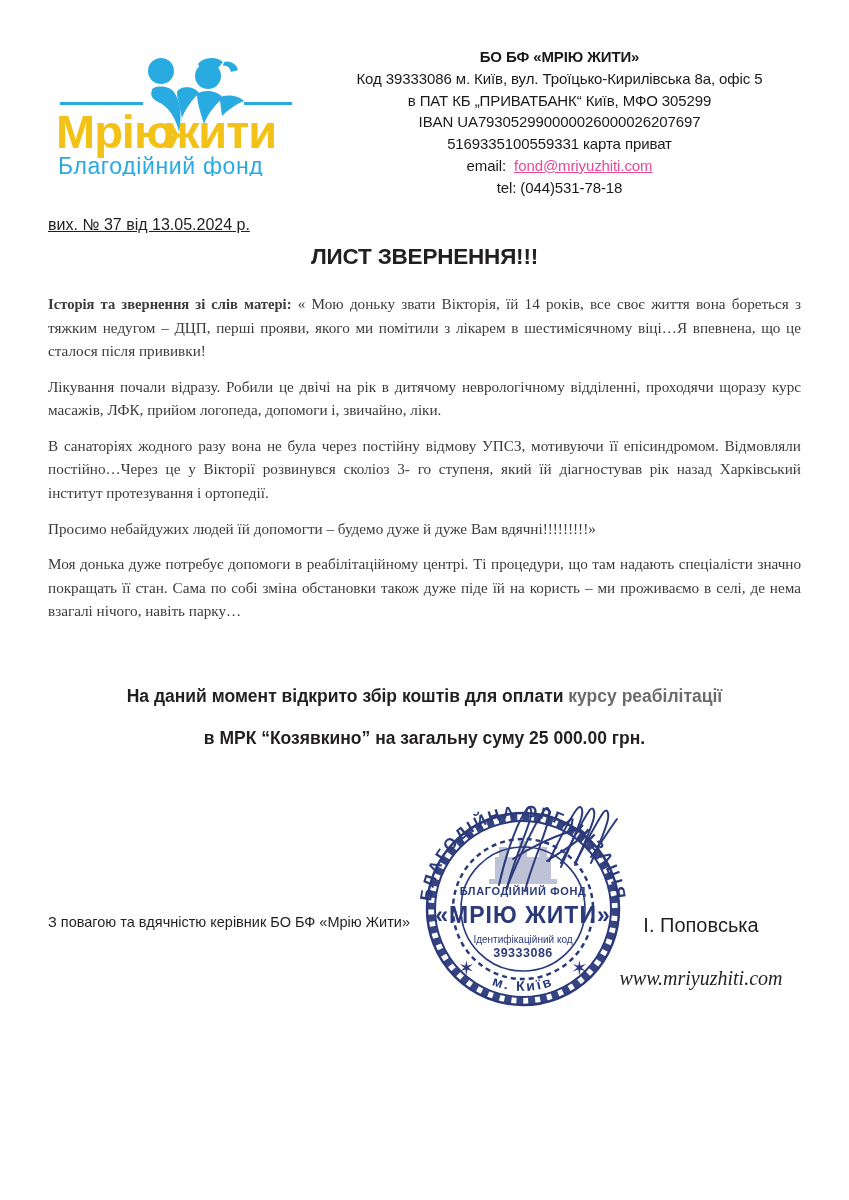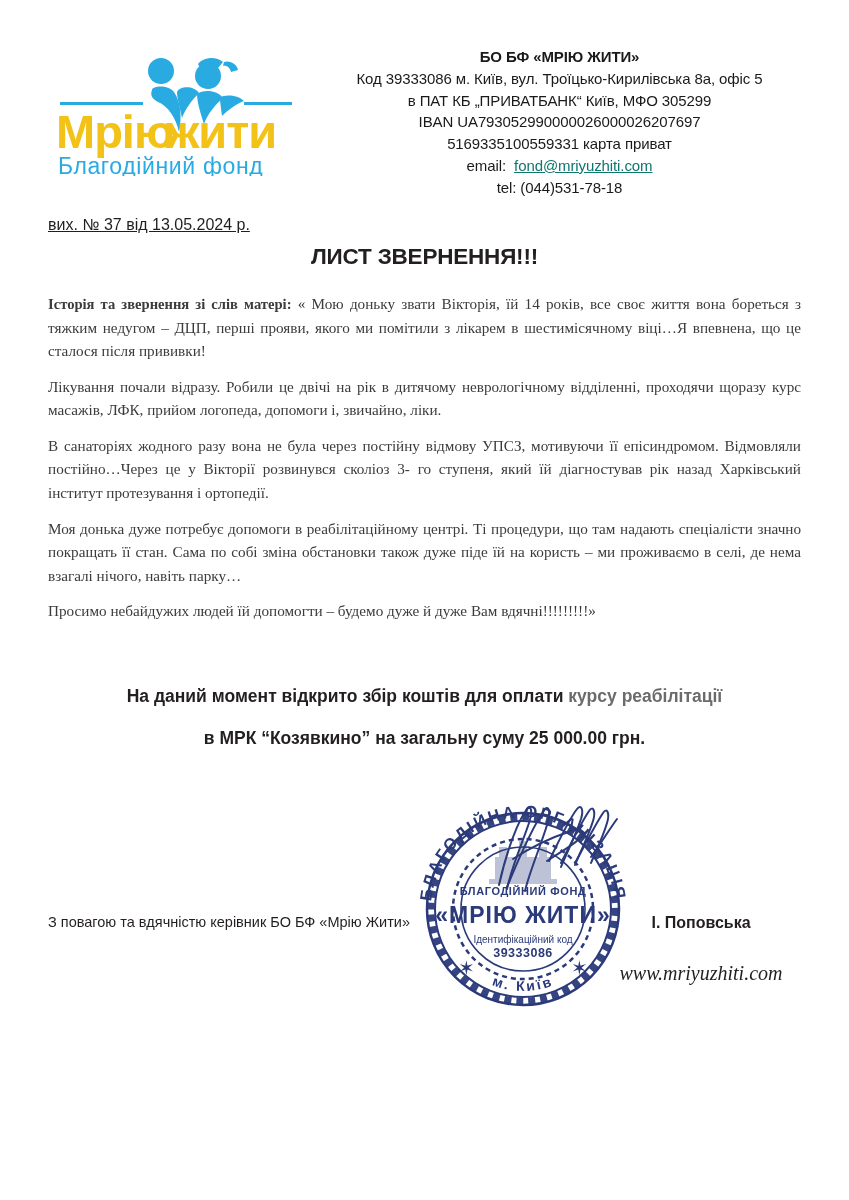--- a/index.html
+++ b/index.html
@@ -46,21 +46,21 @@
     font-size: 15px;
     line-height: 1.45;
     color: #1a1a1a;
     padding-top: 2px;
     letter-spacing: -0.1px;
   }
   .org-line { white-space: nowrap; }
   .org-name { font-weight: bold; }
   .mail-line { }
   .mail-link {
-    color: #0f766e;
+    color: #ec4899;
     text-decoration: underline;
   }
 
   
   .outgoing {
     margin-top: 22px;
     font-size: 16px;
     text-decoration: underline;
     display: inline-block;
   }
@@ -128,21 +128,21 @@
     display: flex;
     justify-content: space-between;
     align-items: flex-start;
     font-size: 14.5px;
   }
   .sig-left { white-space: nowrap; }
   .sig-right {
     text-align: center;
     width: 200px;
   }
-  .sig-name { font-size: 16px; font-weight: bold; }
+  .sig-name { font-size: 20px; }
   .sig-site {
     margin-top: 30px;
     font-family: "Liberation Serif", serif;
     font-style: italic;
     font-size: 20px;
   }
 
   .stamp-wrap {
     position: absolute;
     left: 355px;
@@ -204,22 +204,22 @@
 
   <div class="doc-title">ЛИСТ ЗВЕРНЕННЯ!!!</div>
 
 
   <div class="story">
     <p class="story-body first"><span class="story-intro">Історія та звернення зі слів матері:</span>
       <span>« Мою доньку звати Вікторія, їй 14 років, все своє життя вона бореться з тяжким недугом – ДЦП, перші прояви, якого ми помітили з лікарем в шестимісячному віці…Я впевнена, що це сталося після прививки!</span></p>
 
     <p class="story-body para-gap">Лікування почали відразу. Робили це двічі на рік в дитячому неврологічному відділенні, проходячи щоразу курс масажів, ЛФК, прийом логопеда, допомоги і, звичайно, ліки.</p>
     <p class="story-body para-gap">В санаторіях жодного разу вона не була через постійну відмову УПСЗ, мотивуючи її епісиндромом. Відмовляли постійно…Через це у Вікторії розвинувся сколіоз 3- го ступеня, який їй діагностував рік назад Харківський інститут протезування і ортопедії.</p>
+    <p class="story-body para-gap">Просимо небайдужих людей їй допомогти – будемо дуже й дуже Вам вдячні!!!!!!!!!»</p>
     <p class="story-body para-gap">Моя донька дуже потребує допомоги в реабілітаційному центрі. Ті процедури, що там надають спеціалісти значно покращать її стан. Сама по собі зміна обстановки також дуже піде їй на користь – ми проживаємо в селі, де нема взагалі нічого, навіть парку…</p>
-    <p class="story-body para-gap">Просимо небайдужих людей їй допомогти – будемо дуже й дуже Вам вдячні!!!!!!!!!»</p>
   </div>
 
   <div class="cta">
     <div><span>На даний момент відкрито збір коштів для оплати </span><span class="soft">курсу реабілітації</span></div>
     <div>в МРК “Козявкино” на загальну суму 25 000.00 грн.</div>
   </div>
 
   <div class="sig-area">
 
     <div class="stamp-wrap">

